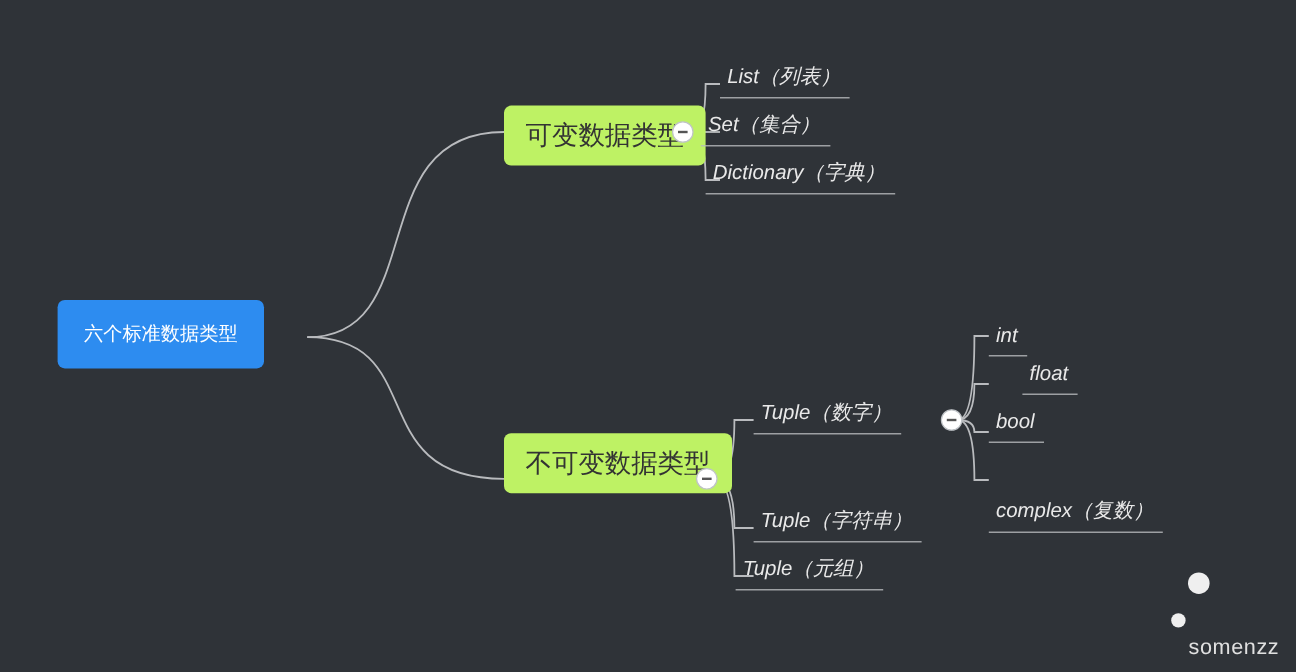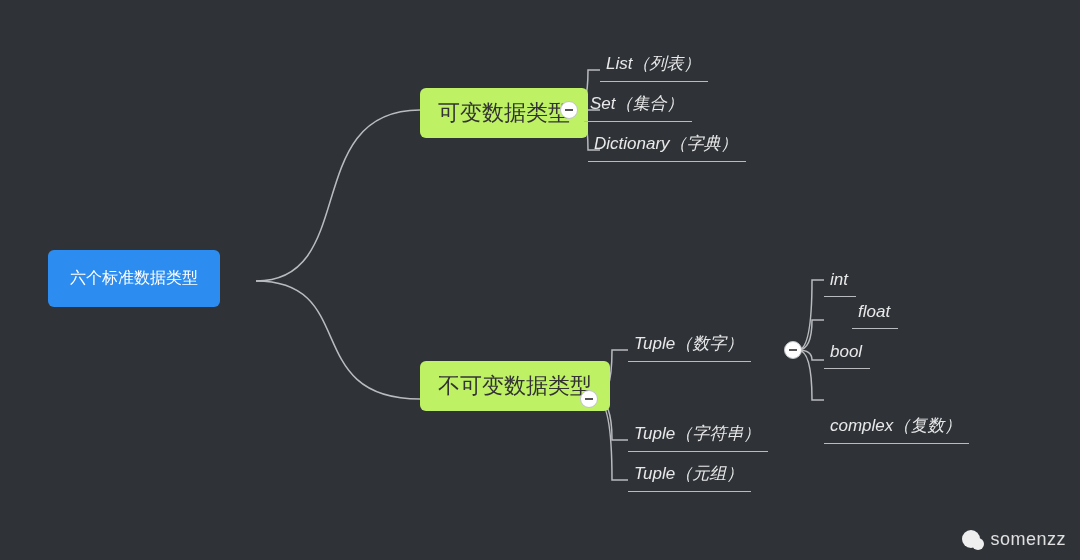--- a/index.html
+++ b/index.html
@@ -64,22 +64,23 @@
     background: #555;
   }
   .watermark {
     position: absolute;
     right: 14px;
     bottom: 10px;
     color: #e0e0e0;
     font-size: 18px;
     letter-spacing: 0.5px;
     display: flex;
-    align-items: center;
+    align-items: flex-start;
     gap: 6px;
+    flex-direction: column;
   }
   .watermark .bubble {
     position: relative;
     width: 18px; height: 18px;
     border-radius: 50%;
     background: #efefef;
   }
   .watermark .bubble.small {
     width: 12px; height: 12px;
     margin-left: -14px;
@@ -133,21 +134,21 @@
 <div class="collapse" style="left:580px; top:390px;"></div>
 
 <div class="node sub" style="left:628px; top:328px;">
   <span>Tuple（数字）</span>
 </div>
 <div class="collapse" style="left:784px; top:341px;"></div>
 
 <div class="node sub" style="left:628px; top:418px;">
   <span>Tuple（字符串）</span>
 </div>
-<div class="node sub" style="left:628px; top:458px;">
+<div class="node sub" style="left:613px; top:458px;">
   <span>Tuple（元组）</span>
 </div>
 
 <div class="node sub" style="left:824px; top:242px;margin-top:24px;">
   <span>int</span>
 </div>
 <div class="node sub" style="left:824px; top:298px;margin-left:28px;">
   <span>float</span>
 </div>
 <div class="node sub" style="left:824px; top:338px;">

